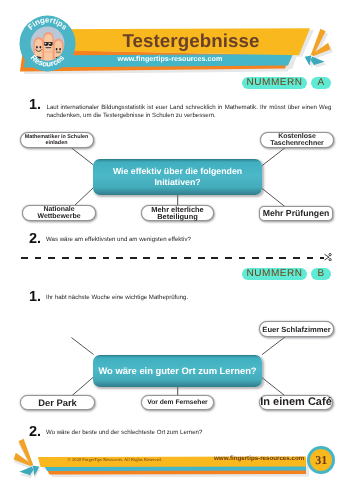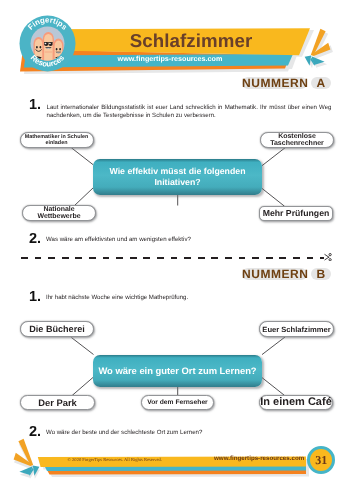--- a/index.html
+++ b/index.html
@@ -10,22 +10,22 @@
 
   .hdr-title{position:absolute;left:41px;top:33px;width:300px;text-align:center;
      font-size:18.7px;font-weight:bold;color:#69402A;letter-spacing:.1px;line-height:16px;}
   .hdr-url{position:absolute;left:70px;top:55px;width:200px;text-align:center;
      font-size:7.2px;font-weight:bold;color:#fff;letter-spacing:0px;line-height:8px;}
 
   
   .logo{position:absolute;left:19px;top:15px;width:57px;height:57px;}
 
   
-  .badge{position:absolute;background:#e5e5e5;border-radius:999px;color:#6E4012;
-     font-weight:bold;text-align:center;font-size:12px;letter-spacing:.55px;}
+  .badge{position:absolute;background:#5eead4;border-radius:999px;color:#6E4012;
+     font-weight:normal;text-align:center;font-size:10px;letter-spacing:.55px;}
 
   
   .qnum{position:absolute;font-weight:bold;font-size:14.5px;color:#111;line-height:14px;}
   .qtxt{position:absolute;font-size:6.1px;line-height:8.4px;color:#231f20;text-align:justify;}
   .node{position:absolute;background:#fff;border:0.6px solid #939598;border-radius:999px;
     box-shadow:0 0 1.4px 0 rgba(88,89,91,.75), 1.2px 1.4px 2px rgba(128,130,133,.55);
     display:flex;align-items:center;justify-content:center;text-align:center;
     font-weight:bold;color:#231f20;box-sizing:border-box;}
   .node.rect{border-radius:5px;}
   .center-box{position:absolute;border-radius:7px;
@@ -158,43 +158,44 @@
       <polygon points="13.4,28.2 26.6,33.8 16.0,37.0"></polygon>
     </g>
     <g>
       <polygon points="12.8,27 22.4,0.8 27.6,3.2 15.4,27.8" fill="#F2A224"></polygon>
       <polygon points="13.6,26.6 30.2,14.8 32.4,21.4 15.6,28" fill="#F2A224"></polygon>
       <polygon points="13.2,27.4 6.6,28.8 11.6,37.8" fill="#3BA8BC"></polygon>
       <polygon points="14.0,29.6 12.3,31.6 17.0,38.5" fill="#3BA8BC"></polygon>
       <polygon points="13.4,28.2 26.6,33.8 16.0,37.0" fill="#3BA8BC"></polygon>
     </g>
   </svg>
-  <div class="hdr-title">Schlafzimmer</div>
+  <div class="hdr-title">Testergebnisse</div>
   <div class="hdr-url">www.fingertips-resources.com</div>
 
   <div class="badge" id="badgeA">NUMMERN</div>
   <div class="badge" id="badgeAL">A</div>
 
   <div class="qnum" id="a-q1n">1.</div>
   <div class="qtxt" id="a-q1t">Laut internationaler Bildungsstatistik ist euer Land schrecklich in Mathematik. Ihr müsst über einen Weg nachdenken, um die Testergebnisse in Schulen zu verbessern.</div>
 
   <svg class="lines" id="a-lines" width="353" height="500">
     <g stroke="#414042" stroke-width="0.9" fill="none">
       <line x1="71.4" y1="147.8" x2="93.5" y2="165"></line>
       <line x1="285" y1="147.8" x2="262" y2="165.7"></line>
       <line x1="73.7" y1="206.3" x2="93.5" y2="187.5"></line>
       <line x1="177.7" y1="205.5" x2="177.7" y2="195"></line>
       <line x1="284.6" y1="206.3" x2="262" y2="188.4"></line>
     </g>
   </svg>
   <div class="node" id="a-n1">Mathematiker in Schulen einladen</div>
   <div class="node" id="a-n2">Kostenlose Taschenrechner</div>
   <div class="node" id="a-n3">Nationale Wettbewerbe</div>
+  <div class="node" id="a-n4">Mehr elterliche Beteiligung</div>
   <div class="node rect" id="a-n5">Mehr Prüfungen</div>
-  <div class="center-box" id="a-center">Wie effektiv müsst die folgenden Initiativen?</div>
+  <div class="center-box" id="a-center">Wie effektiv über die folgenden Initiativen?</div>
 
   <div class="qnum" id="a-q2n">2.</div>
   <div class="qtxt" id="a-q2t">Was wäre am effektivsten und am wenigsten effektiv?</div>
 
   <div class="cutline"></div>
   <svg class="scissors" width="8" height="8" viewBox="0 0 24 24">
     <g stroke="#231f20" stroke-width="2.6" fill="none" stroke-linecap="round">
       <line x1="2.5" y1="4.5" x2="14.5" y2="12.5"></line>
       <line x1="2.5" y1="20.5" x2="14.5" y2="12.5"></line>
     </g>
@@ -212,21 +213,20 @@
 
   <svg class="lines" id="b-lines" width="353" height="500">
     <g stroke="#414042" stroke-width="0.9" fill="none">
       <line x1="71.4" y1="337.5" x2="93.5" y2="354.5"></line>
       <line x1="285" y1="337" x2="262" y2="354.6"></line>
       <line x1="72.1" y1="395.5" x2="93.5" y2="377"></line>
       <line x1="177.7" y1="395.2" x2="177.7" y2="385"></line>
       <line x1="284.6" y1="395.5" x2="262" y2="377.6"></line>
     </g>
   </svg>
-  <div class="node" id="b-n1">Die Bücherei</div>
   <div class="node" id="b-n2">Euer Schlafzimmer</div>
   <div class="node" id="b-n3">Der Park</div>
   <div class="node" id="b-n4">Vor dem Fernseher</div>
   <div class="node" id="b-n5">In einem Café</div>
   <div class="center-box" id="b-center">Wo wäre ein guter Ort zum Lernen?</div>
 
   <div class="qnum" id="b-q2n">2.</div>
   <div class="qtxt" id="b-q2t">Wo wäre der beste und der schlechteste Ort zum Lernen?</div>
 
   <svg class="burst" id="burst-bottom" width="60" height="56" viewBox="0 0 60 56">

